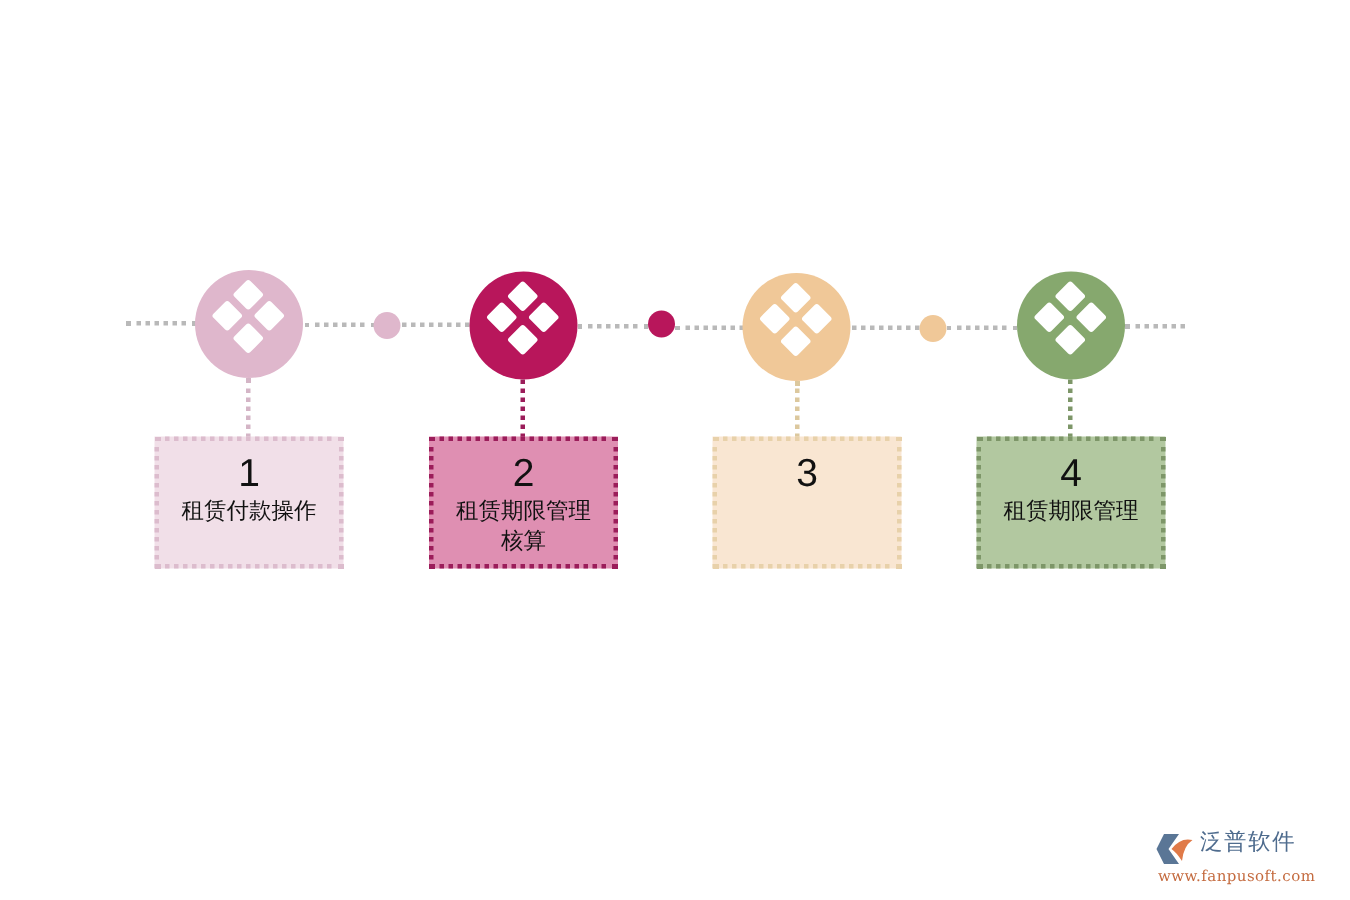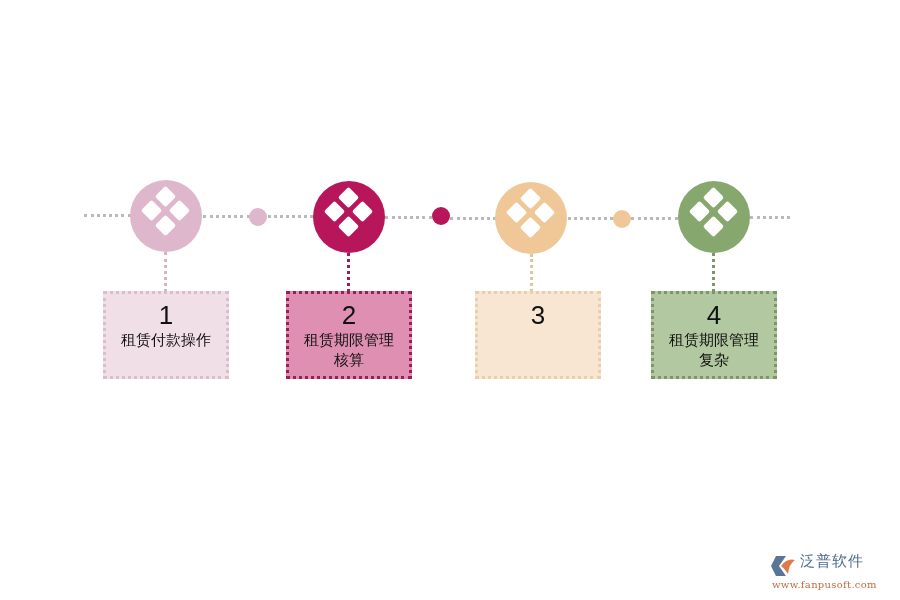--- a/index.html
+++ b/index.html
@@ -110,21 +110,20 @@
 <div class="big-node" id="node4" style="left: 678px; top: 181px; background: rgb(134, 168, 110);">
   <div class="diamond" style="left:28px; top:9px;"></div>
   <div class="diamond" style="left:14px; top:23px;"></div>
   <div class="diamond" style="left:42px; top:23px;"></div>
   <div class="diamond" style="left:28px; top:38px;"></div>
 </div>
 <div class="vline" id="vl4" style="left: 712px; top: 253px; height: 39px; border-left-color: rgb(125, 150, 104);"></div>
 <div class="card" id="card4" style="left: 651px; top: 291px; background: rgb(178, 200, 160); border-color: rgb(125, 150, 104);">
   <div class="num">4</div>
   <div class="txt">租赁期限管理</div>
-  <div class="txt">复杂</div>
 </div>
 
 <div class="logo">
   <svg class="mark" viewBox="0 0 26 24">
     <polygon points="6,2 16,2 9,12 16,22 6,22 1,12" fill="#5a7696"></polygon>
     <path d="M11,12 Q17,4 25,6 Q19,10 18,20 Q14,14 11,12 Z" fill="#e07a48"></path>
   </svg>
   <div class="brand">泛普软件</div>
   <div class="url">www.fanpusoft.com</div>
 </div>

